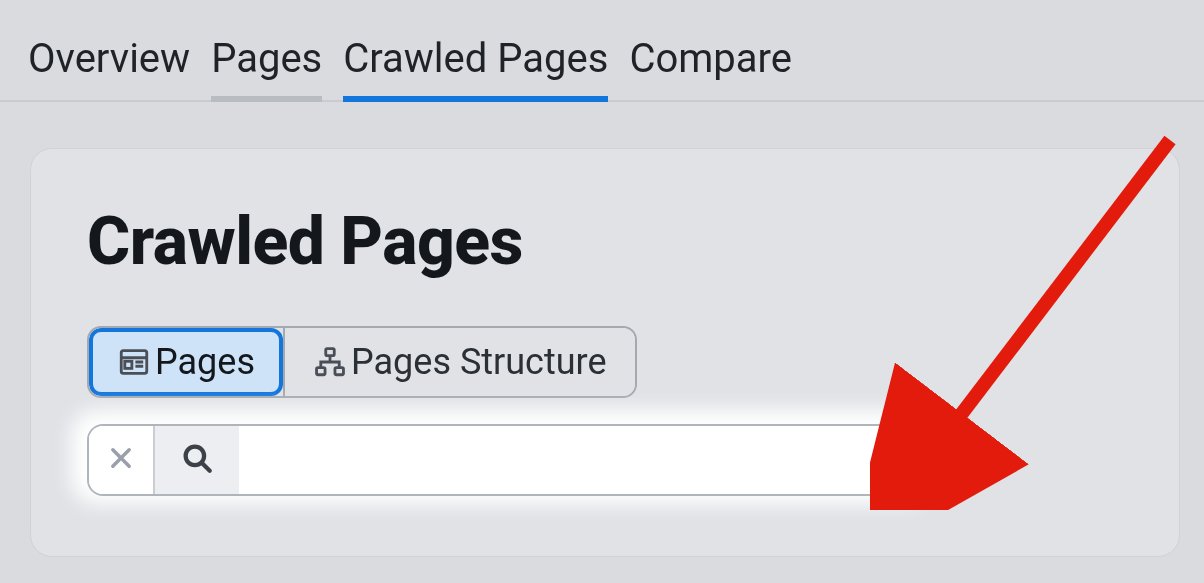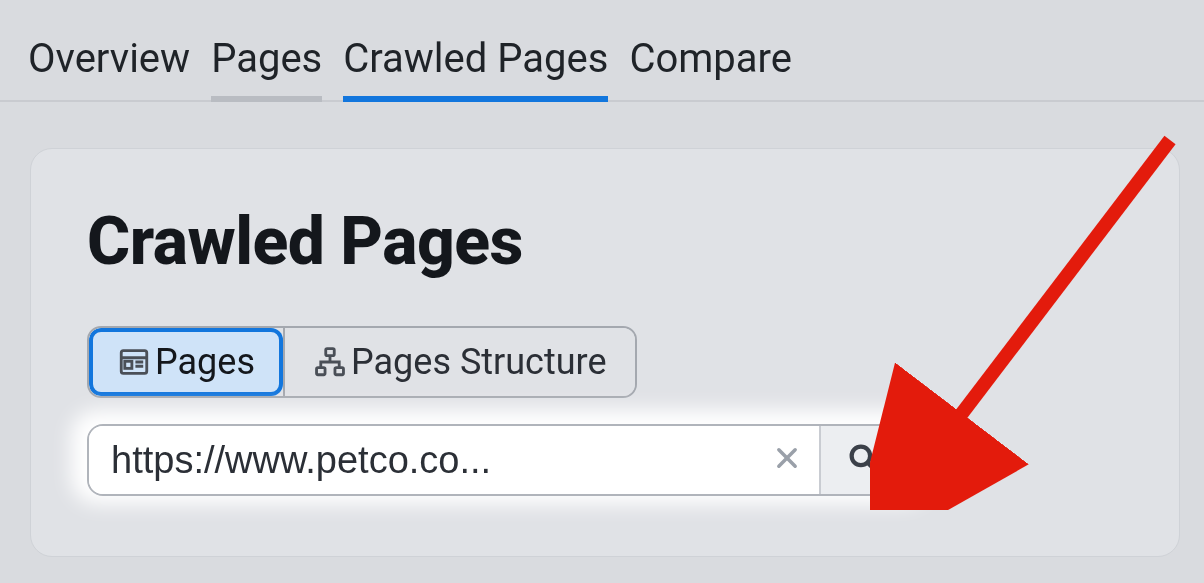--- a/index.html
+++ b/index.html
@@ -216,21 +216,20 @@
       </span>
       <span>Pages Structure</span>
     </div>
   </div>
 
   
   <div class="search-row">
     <div class="search-glow"></div>
 
     <div class="search-wrap">
-      <input class="search-input" type="text" value="https://www.petco.co..." style="">
       <div class="clear-btn">
         <span>
           <svg viewBox="0 0 24 24" fill="none" stroke-width="3" stroke-linecap="round">
             <line x1="5" y1="5" x2="19" y2="19"></line>
             <line x1="19" y1="5" x2="5" y2="19"></line>
           </svg>
         </span>
       </div>
       <div class="search-btn">
         <span>

